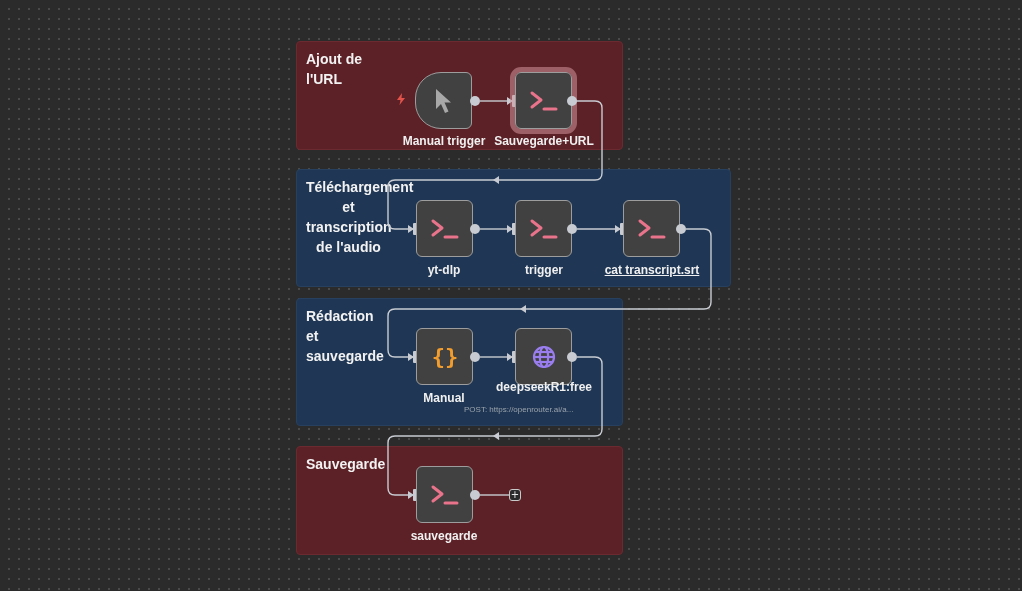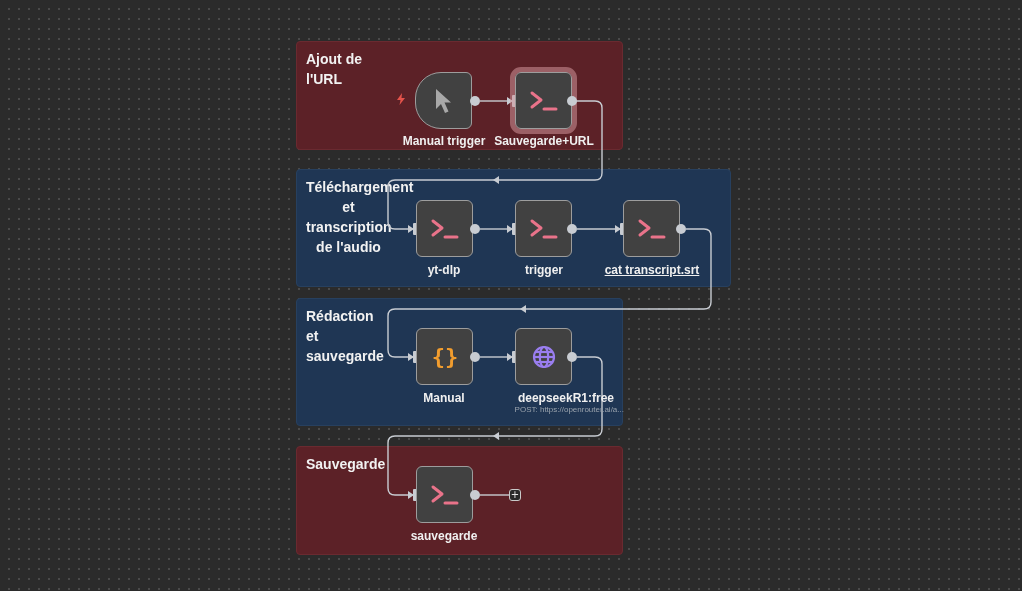--- a/index.html
+++ b/index.html
@@ -25,21 +25,21 @@
     background: #414141; border: 1.5px solid #9d9d9d; border-radius: 6px;
     display: flex; align-items: center; justify-content: center;
   }
   .node.trigger { border-radius: 26px 6px 6px 26px; }
   .node.selected { outline: 5px solid rgba(210,150,155,0.55); outline-offset: 0px; }
   .node-label {
     position: absolute; width: 140px; text-align: center; color: #f0f0f0;
     font-size: 12px; font-weight: bold; white-space: nowrap;
   }
   .node-sub {
-    position: absolute; width: 160px; text-align: right; color: #9aa3ad;
+    position: absolute; width: 160px; text-align: left; color: #9aa3ad;
     font-size: 8px; white-space: nowrap;
   }
   .out-handle {
     position: absolute; width: 10px; height: 10px; border-radius: 50%;
     background: #c8ccd2;
   }
   .in-handle {
     position: absolute; width: 5px; height: 12px; background: #c8ccd2; border-radius: 1px;
   }
   .bolt {
@@ -163,21 +163,21 @@
       <g fill="none" stroke="#9a7ef0" stroke-width="2.2">
         <circle cx="13" cy="13" r="10"></circle>
         <ellipse cx="13" cy="13" rx="4.2" ry="10"></ellipse>
         <path d="M3 13 L23 13"></path>
         <path d="M5 8 L21 8"></path>
         <path d="M5 18 L21 18"></path>
       </g>
     </svg>
 </div>
 <div class="out-handle" style="left:567px;top:352px;"></div>
-<div class="node-label" style="left:474px;top:391px;text-align:right;">deepseekR1:free</div>
+<div class="node-label" style="left:474px;top:380px;">deepseekR1:free</div>
 <div class="node-sub" style="left:464px;top:405px;">POST: https://openrouter.ai/a...</div>
 
 <div class="in-handle" style="left:413px;top:489px;"></div>
 <div class="node" style="left:416px;top:466px;">
   <svg class="icon" width="30" height="22" viewBox="0 0 30 22">
       <path d="M3 3 L12 10 L3 17" fill="none" stroke="#e9738a" stroke-width="3" stroke-linecap="round" stroke-linejoin="round"></path>
       <path d="M15 19 L27 19" stroke="#e9738a" stroke-width="3" stroke-linecap="round"></path>
     </svg>
 </div>
 <div class="out-handle" style="left:470px;top:490px;"></div>

